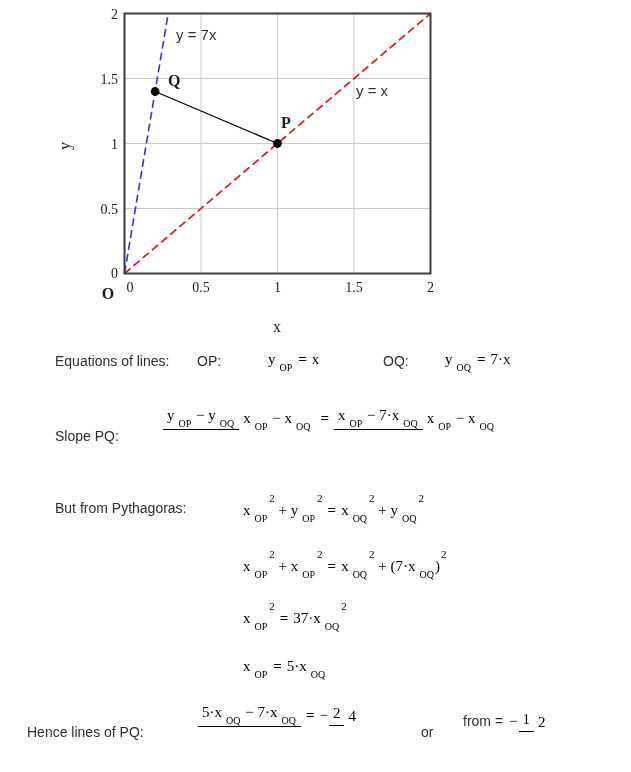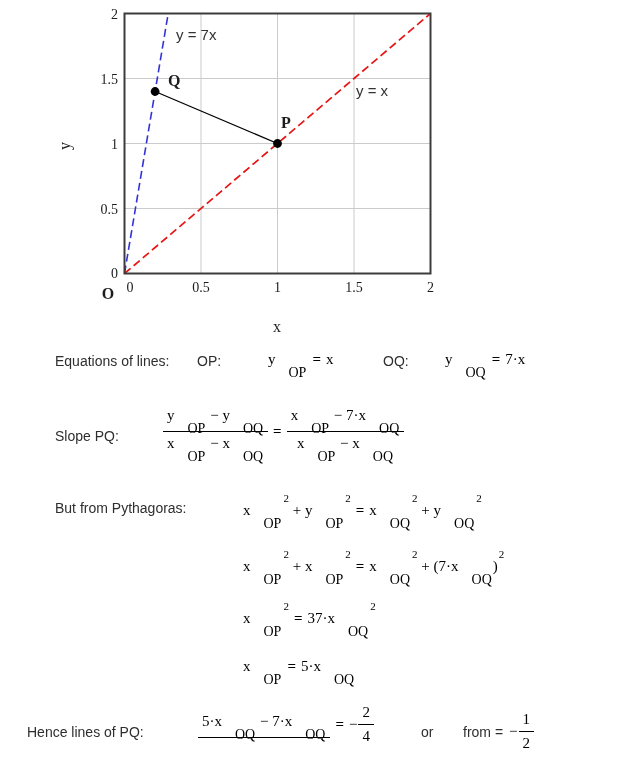--- a/index.html
+++ b/index.html
@@ -3,26 +3,26 @@
 <meta charset="utf-8">
 <style>
   html,body{margin:0;padding:0;}
   body{
     width:631px;height:772px;position:relative;background:#ffffff;
     font-family:"Liberation Sans",sans-serif;overflow:hidden;
   }
   .abs{position:absolute;}
   .lbl{font-family:"Liberation Sans",sans-serif;font-size:14px;color:#2e2e2e;white-space:nowrap;}
   .m{font-family:"Liberation Serif",serif;font-size:15px;color:#000;white-space:nowrap;}
-  .m sub{font-size:14px;position:relative;top:9px;margin-left:13px;margin-right:1px;}
+  .m sub{font-size:10px;position:relative;top:3px;margin-left:4px;margin-right:1px;}
   .m sup{font-size:11px;position:relative;top:-7px;margin-left:1px;}
   .mt{display:inline;}
   .mb{font-weight:bold;margin:0 5px;}
   .mrow{display:flex;align-items:center;}
-  .frac{display:inline-flex;flex-direction:column;align-items:center;}
+  .frac{display:inline-flex;flex-direction:row;align-items:center;}
   .frac .num{display:block;border-bottom:1px solid #000;padding:1px 4px 3px;text-align:center;}
   .frac .den{display:block;padding:3px 4px 1px;text-align:center;}
   svg text{font-family:"Liberation Serif",serif;fill:#1c1c1c;}
   svg text.sansl{font-family:"Liberation Sans",sans-serif;fill:#333;}
 </style>
 </head>
 <body>
 
 <svg class="abs" style="left:0;top:0" width="480" height="345" viewBox="0 0 480 345">
 

